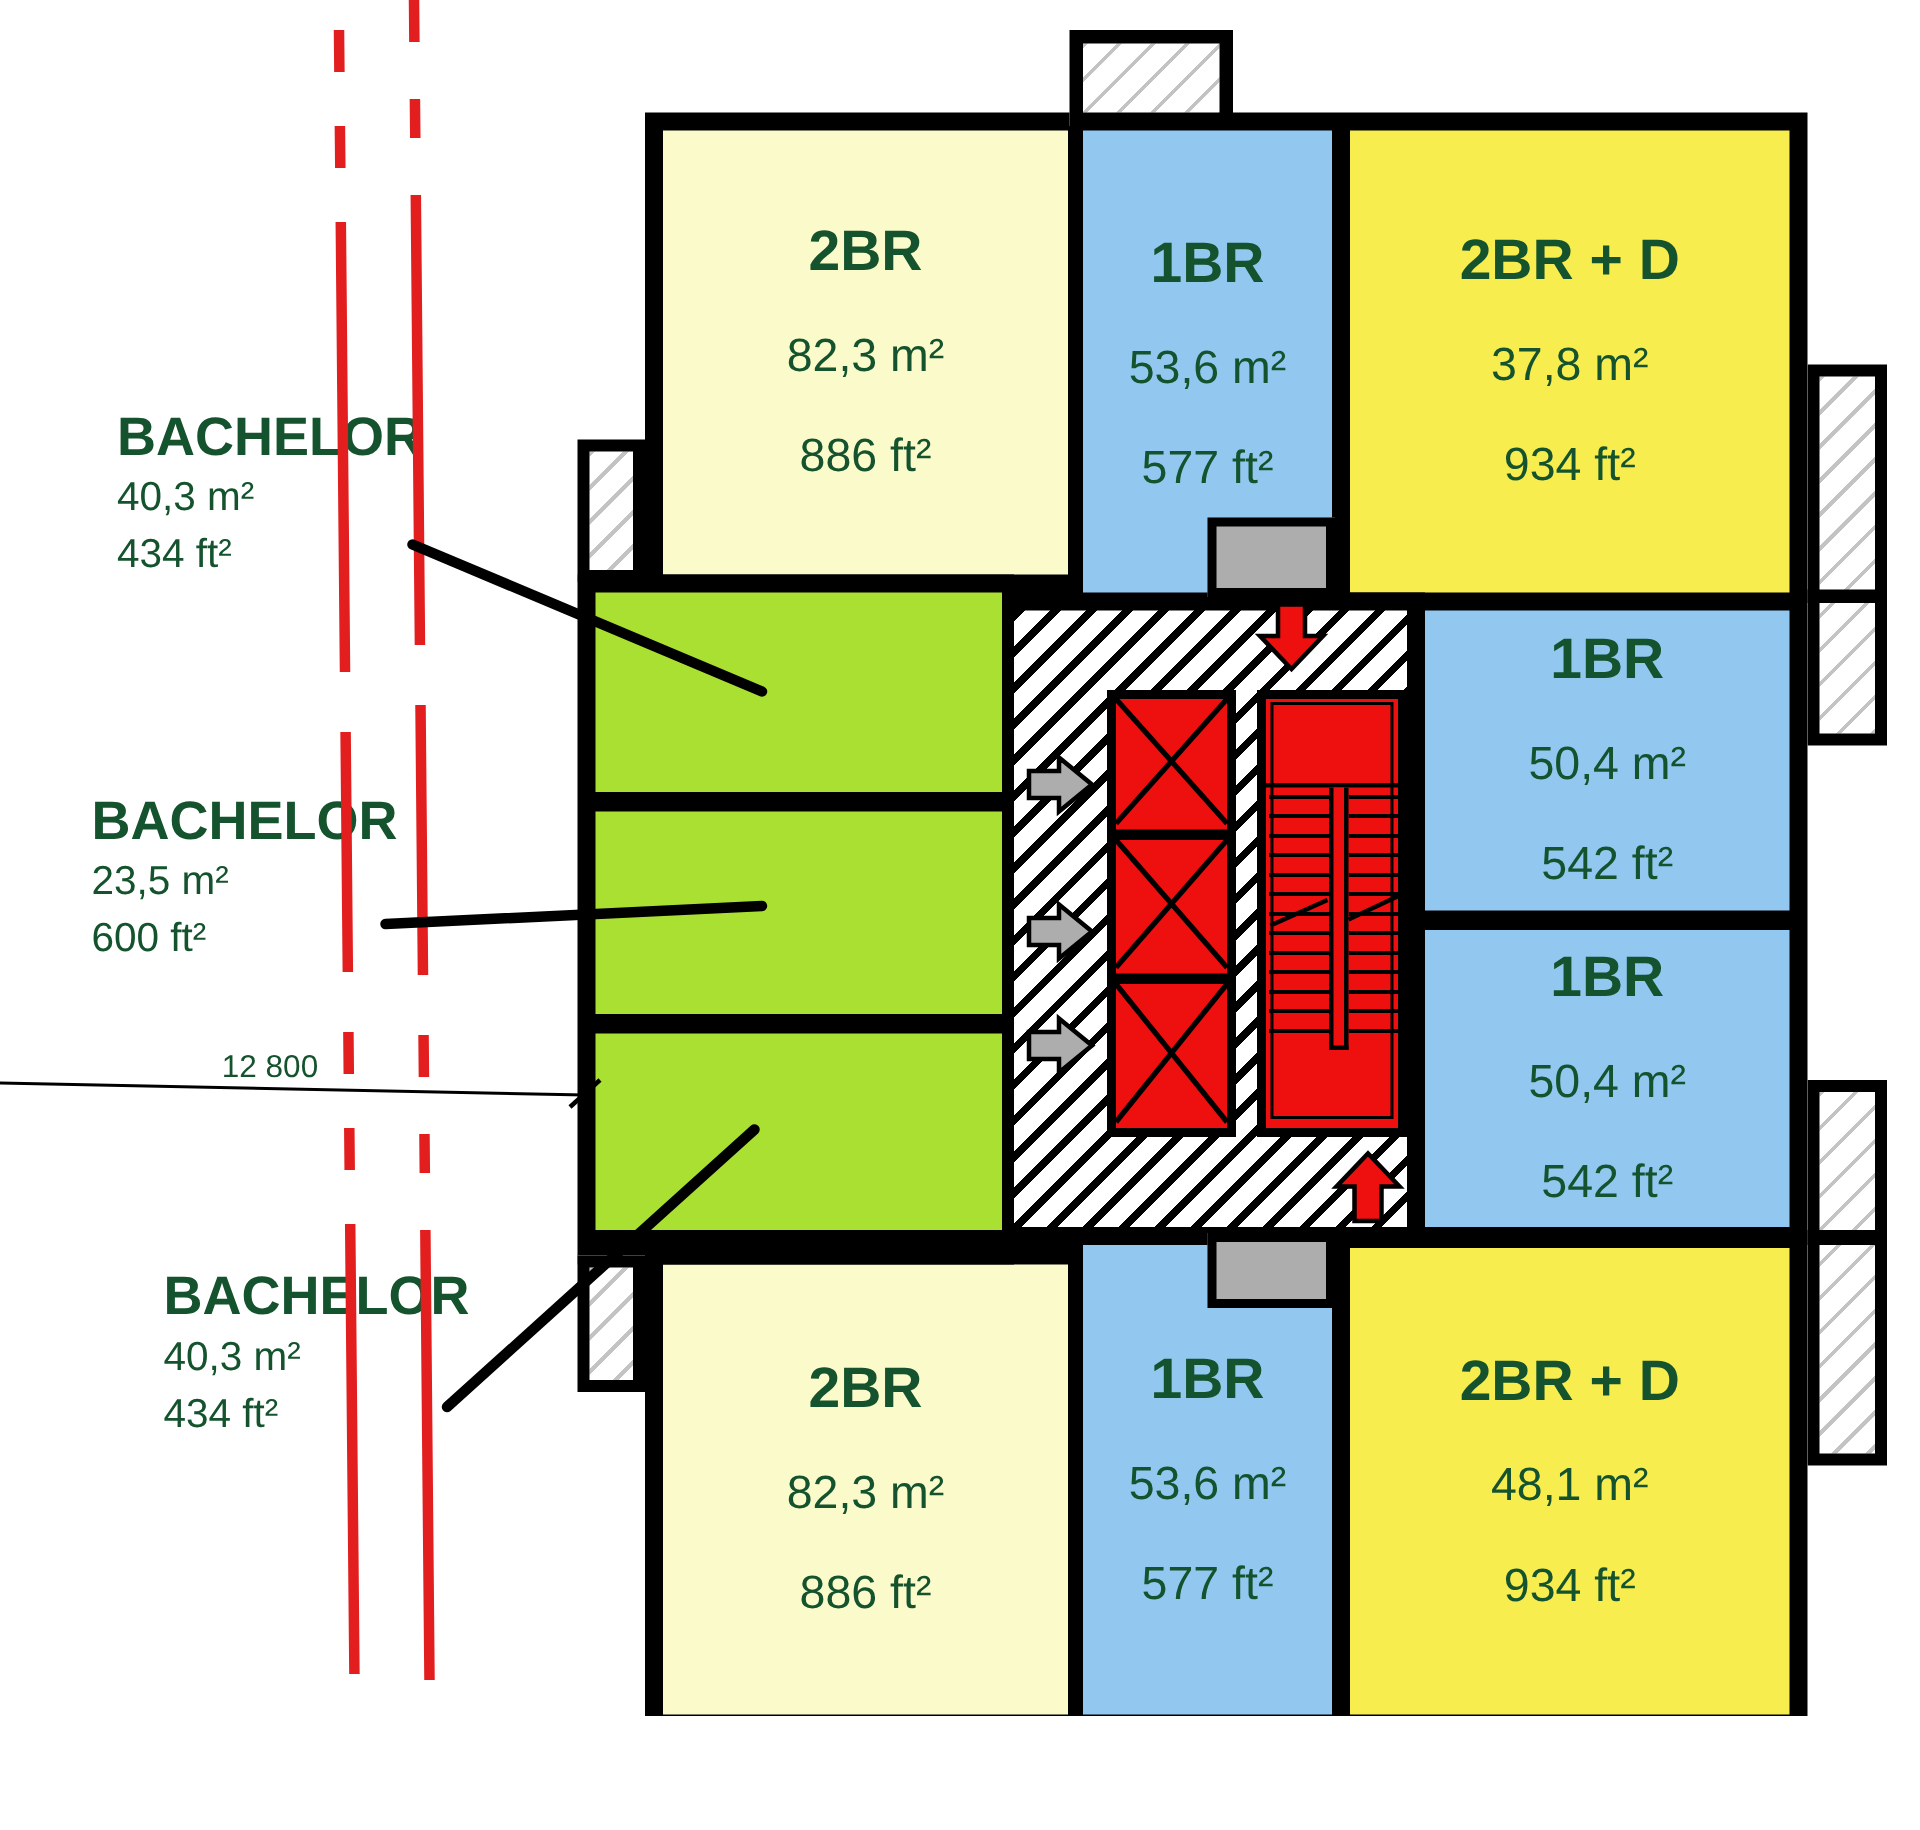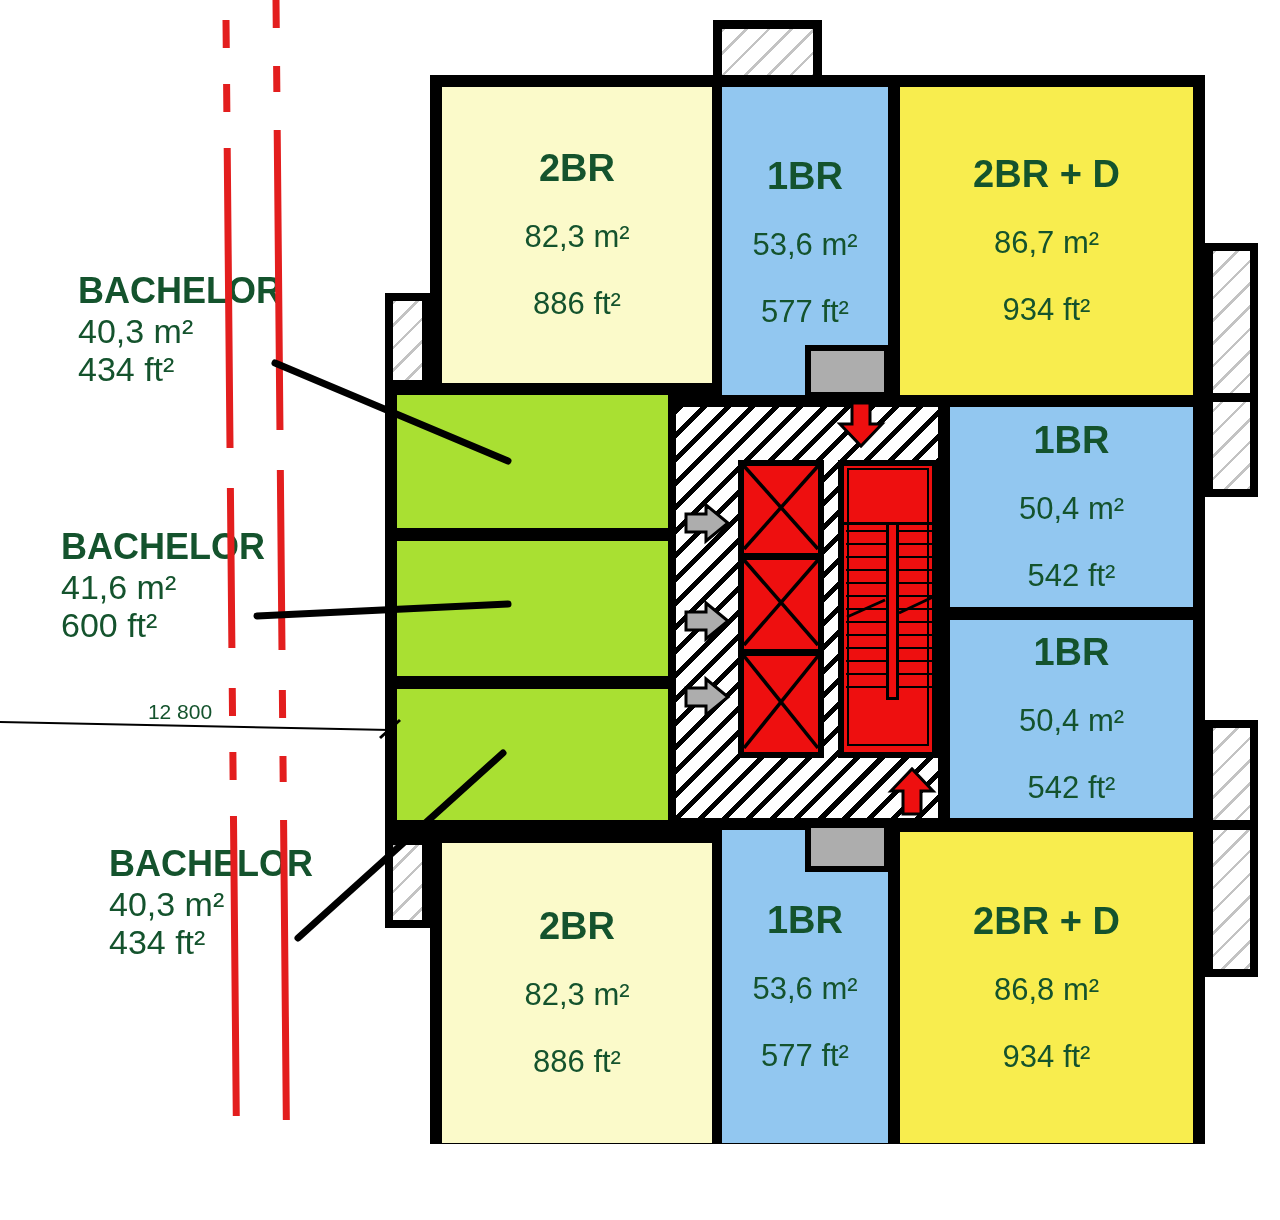--- a/index.html
+++ b/index.html
@@ -12,21 +12,21 @@
         font-family:"Liberation Sans",sans-serif;color:#14532d;}
   .abs{position:absolute;box-sizing:border-box;}
   .wall{background:var(--wall-black,#000);}
   .hatch-core{background:repeating-linear-gradient(135deg,#000 0 5px,#fff 5px 17px);}
   .hatch-light{background:#fff repeating-linear-gradient(135deg,#c3c3c3 0 2.5px,#fff 2.5px 16px);}
   .unit{display:flex;flex-direction:column;align-items:center;justify-content:center;text-align:center;}
   .u-title{font-weight:bold;font-size:38px;line-height:42px;}
   .u-area{font-size:31px;line-height:39px;margin-top:28px;}
   .bachelor{position:absolute;width:250px;text-align:left;margin-left:48px;}
   .b-title{font-weight:bold;font-size:36px;line-height:42px;}
-  .b-area{font-size:34px;line-height:38px;}
+  .b-area{font-size:27px;line-height:38px;}
   
   #building-main{left:430px;top:75px;width:775px;height:1082px;}
   #unit-top-2br{left:442px;top:87px;width:270px;height:296px;background:var(--pale-yellow,#FBFACA);}
   #unit-top-1br{left:722px;top:87px;width:166px;height:311px;background:var(--blue,#92C7F0);}
   #unit-top-2brd{left:900px;top:87px;width:293px;height:308px;background:var(--bright-yellow,#F8ED4E);}
   #unit-right-1br-upper{left:950px;top:407px;width:243px;height:200px;background:var(--blue,#92C7F0);}
   #unit-right-1br-lower{left:950px;top:620px;width:243px;height:198px;background:var(--blue,#92C7F0);}
   #unit-bottom-2br{left:442px;top:843px;width:270px;height:300px;background:var(--pale-yellow,#FBFACA);}
   #unit-bottom-1br{left:722px;top:830px;width:166px;height:313px;background:var(--blue,#92C7F0);}
   #unit-bottom-2brd{left:900px;top:832px;width:293px;height:311px;background:var(--bright-yellow,#F8ED4E);}
@@ -74,21 +74,21 @@
     <div class="u-area">82,3 m²</div>
     <div class="u-area">886 ft²</div>
   </div>
   <div class="abs unit" id="unit-top-1br">
     <div class="u-title">1BR</div>
     <div class="u-area">53,6 m²</div>
     <div class="u-area">577 ft²</div>
   </div>
   <div class="abs unit" id="unit-top-2brd">
     <div class="u-title">2BR + D</div>
-    <div class="u-area">86,7 m²</div>
+    <div class="u-area">37,8 m²</div>
     <div class="u-area">934 ft²</div>
   </div>
   <div class="abs unit" id="unit-right-1br-upper">
     <div class="u-title">1BR</div>
     <div class="u-area">50,4 m²</div>
     <div class="u-area">542 ft²</div>
   </div>
   <div class="abs unit" id="unit-right-1br-lower">
     <div class="u-title">1BR</div>
     <div class="u-area">50,4 m²</div>
@@ -99,21 +99,21 @@
     <div class="u-area">82,3 m²</div>
     <div class="u-area">886 ft²</div>
   </div>
   <div class="abs unit" id="unit-bottom-1br">
     <div class="u-title">1BR</div>
     <div class="u-area">53,6 m²</div>
     <div class="u-area">577 ft²</div>
   </div>
   <div class="abs unit" id="unit-bottom-2brd">
     <div class="u-title">2BR + D</div>
-    <div class="u-area">86,8 m²</div>
+    <div class="u-area">48,1 m²</div>
     <div class="u-area">934 ft²</div>
   </div>
 
   <div class="abs wall" id="green-wing"></div>
   <div class="abs green-cell" id="green-1"></div>
   <div class="abs green-cell" id="green-2"></div>
   <div class="abs green-cell" id="green-3"></div>
 
   <div class="abs wall" id="core-walls"></div>
   <div class="abs hatch-core" id="core-corridor"></div>
@@ -138,21 +138,21 @@
   <div class="abs hatch-light bump" id="balcony-left-1"></div>
   <div class="abs hatch-light bump" id="balcony-left-2"></div>
 
   <div class="bachelor" id="bachelor-1">
     <div class="b-title">BACHELOR</div>
     <div class="b-area">40,3 m²</div>
     <div class="b-area">434 ft²</div>
   </div>
   <div class="bachelor" id="bachelor-2">
     <div class="b-title">BACHELOR</div>
-    <div class="b-area">41,6 m²</div>
+    <div class="b-area">23,5 m²</div>
     <div class="b-area">600 ft²</div>
   </div>
   <div class="bachelor" id="bachelor-3">
     <div class="b-title">BACHELOR</div>
     <div class="b-area">40,3 m²</div>
     <div class="b-area">434 ft²</div>
   </div>
 
   <div class="abs" id="dim-label">12 800</div>
 

